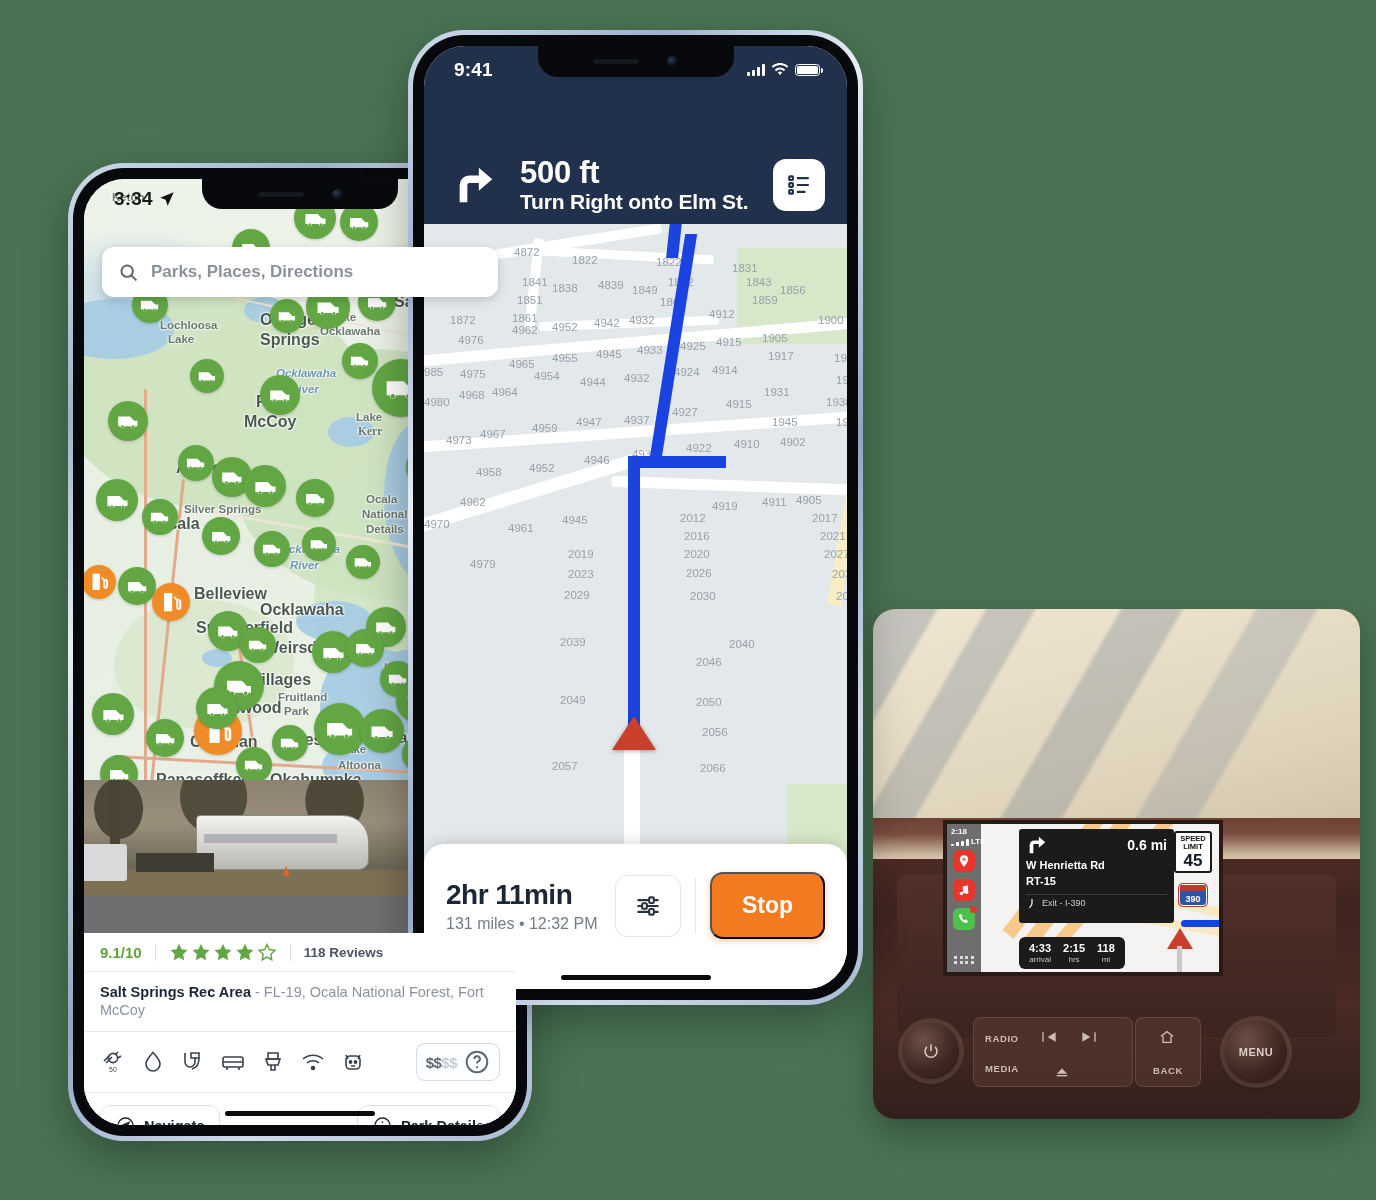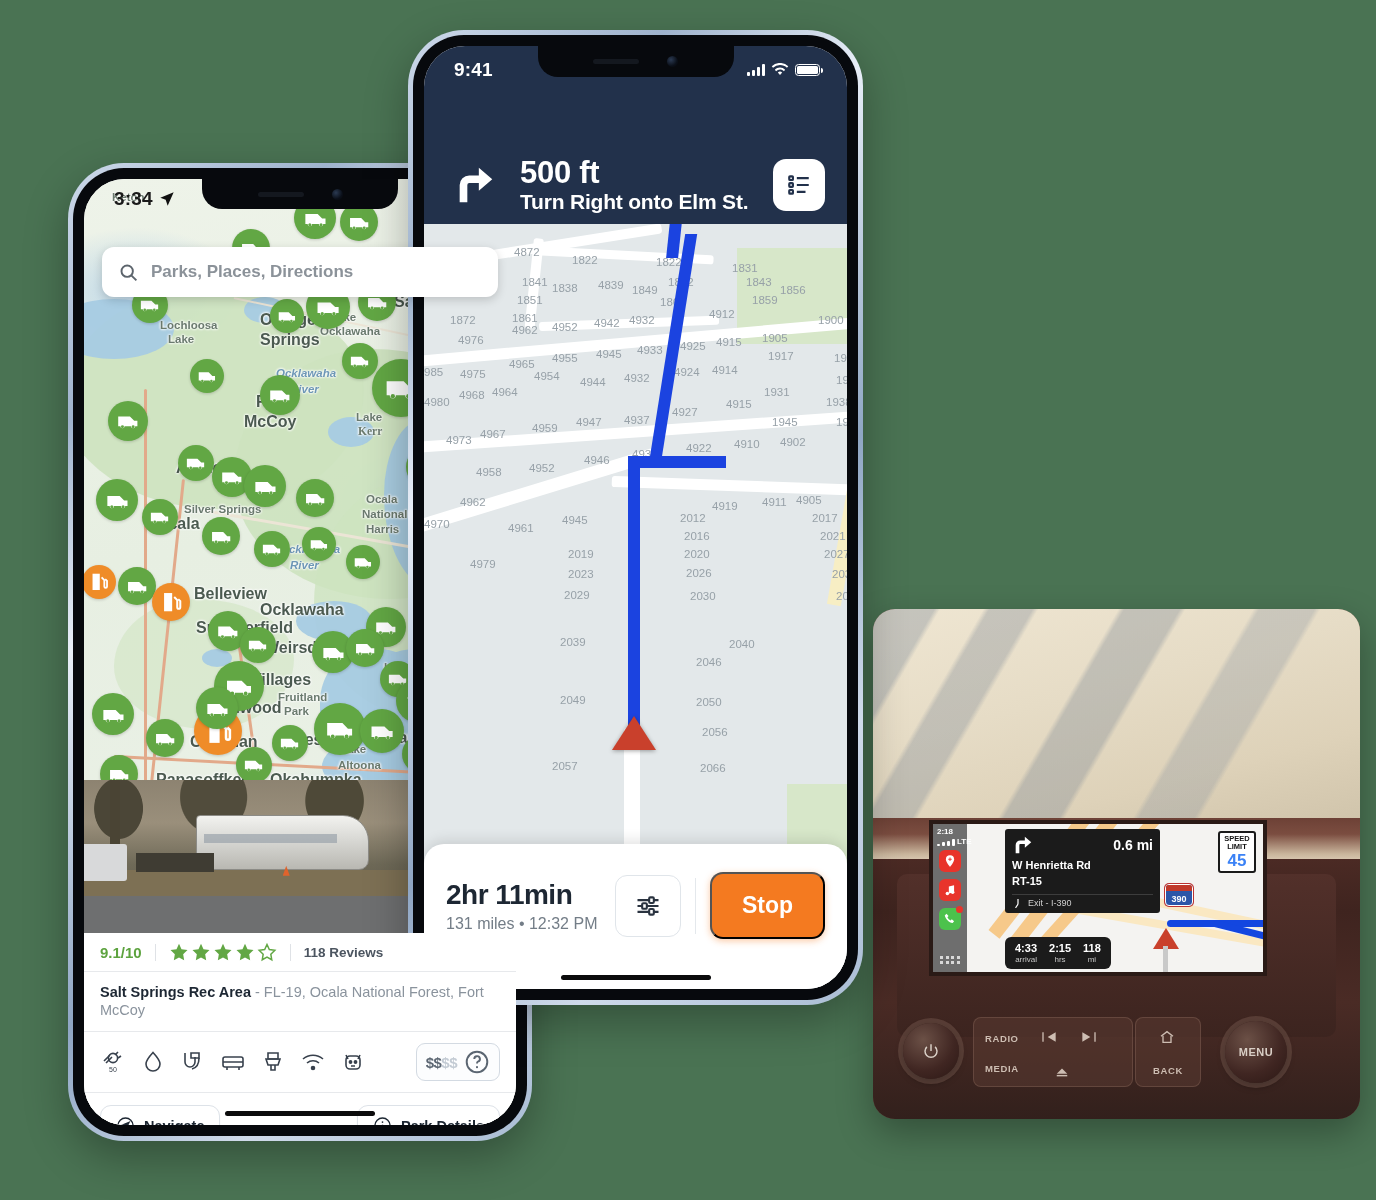--- a/index.html
+++ b/index.html
@@ -246,21 +246,21 @@
     filter: blur(.4px);
   }
   .cp-dashtop { position: absolute; left:0; right:0; top: 41%; height: 9%;
     background: linear-gradient(#6d4136 0%, #7b4d40 35%, #c9b59c 78%, #e2d3bd 100%); }
   .cp-dash { position: absolute; left:0; right:0; top: 49%; bottom: 0;
     background: linear-gradient(#4b2a24 0%, #3f241f 20%, #4a2b25 55%, #32201c 100%); }
   .cp-console { position: absolute; left: 5%; right: 5%; top: 52%; bottom: 16%;
     background: linear-gradient(#52302a, #3c241f); border-radius: 10px; }
 
   .cp-screen {
-    position: absolute; left: 60px; top: 215px; width: 330px; height: 148px;
+    position: absolute; left: 74px; top: 215px; width: 272px; height: 148px;
     background: #f2f2f2; overflow: hidden;
     box-shadow: 0 0 0 4px #2a1a16;
   }
   .cp-rail { position: absolute; left: 0; top: 0; bottom: 0; width: 34px;
     background: #6e6e6e; display: flex; flex-direction: column; align-items: center;
     padding-top: 26px; gap: 7px; }
   .cp-status { position: absolute; left: 4px; top: 3px; color: #fff; font-size: 8px;
     font-weight: 700; line-height: 1.25; z-index: 4; }
   .cp-status .lte { display: flex; align-items: center; gap: 2px; }
   .cp-app { width: 22px; height: 22px; border-radius: 6px; position: relative;
@@ -277,35 +277,35 @@
   .cp-hwy.lite { background: #fae8c2; }
   .cp-route { position: absolute; background: #1346e0; }
   .cp-card {
     position: absolute; left: 38px; top: 5px; width: 155px;
     background: #1b1b1b; color: #fff; border-radius: 3px; padding: 5px 7px 0;
   }
   .cp-card .r1 { display: flex; align-items: center; justify-content: space-between; }
   .cp-card .r1 svg { width: 22px; height: 22px; }
   .cp-card .mi { font-size: 14px; font-weight: 600; }
   .cp-card .st { font-size: 11px; font-weight: 600; line-height: 1.22; margin-top: 3px; }
-  .cp-card .ex { border-top: 1px solid #3d3d3d; margin-top: 5px; padding: 3px 0 4px;
+  .cp-card .ex { border-top: 1px solid #3d3d3d; margin-top: 5px; padding: 3px 0 14px;
     font-size: 9px; color: #cfcfcf; display: flex; align-items: center; gap: 7px; }
   .cp-stats {
     position: absolute; left: 38px; bottom: 3px; background: #1b1b1b; color: #fff;
     border-radius: 6px; display: flex; gap: 12px; padding: 5px 10px;
   }
   .cp-stats div { text-align: center; }
   .cp-stats .v { font-size: 11px; font-weight: 700; }
   .cp-stats .k { font-size: 8px; color: #c7c7c7; margin-top: 1px; }
   .cp-speed {
     position: absolute; right: 7px; top: 7px; width: 38px; background: #fff;
     border: 2px solid #1a1a1a; border-radius: 3px; text-align: center; padding: 2px 0 1px;
   }
   .cp-speed .lab { font-size: 7.5px; font-weight: 700; color: #111; line-height: 1.12; }
-  .cp-speed .num { font-size: 17px; font-weight: 700; color: #3b82f6; line-height: 1.05; }
+  .cp-speed .num { font-size: 17px; font-weight: 700; color: #0f172a; line-height: 1.05; }
   .cp-shield { position: absolute; left: 198px; top: 60px; width: 28px; height: 22px;
     background: #2b56a8; border: 1.5px solid #fff; border-radius: 4px;
     color: #fff; font-size: 9px; font-weight: 700; display: flex;
     align-items: flex-end; justify-content: center; padding-bottom: 1px;
     box-shadow: 0 0 0 1px #b33; }
   .cp-shield::before { content: ""; position: absolute; left: 0; right: 0; top: 0; height: 6px;
     background: #c0392b; border-radius: 2px 2px 0 0; }
 
   .cp-ctrls { position: absolute; left: 0; right: 0; bottom: 0; height: 118px; }
   .knob { position: absolute; border-radius: 50%;
@@ -372,21 +372,21 @@
           <div class="maplbl big" style="left:312px;top:214px;">Georgetown</div>
           <div class="maplbl" style="left:272px;top:232px;">Lake</div>
           <div class="maplbl" style="left:274px;top:246px;font-family:Liberation Serif, serif;">Kerr</div>
           <div class="maplbl" style="left:362px;top:264px;">Lake</div>
           <div class="maplbl" style="left:358px;top:280px;">George</div>
           <div class="maplbl big" style="left:92px;top:280px;">Anthony</div>
           <div class="maplbl" style="left:100px;top:324px;text-align:center;">Silver Springs</div>
           <div class="maplbl big" style="left:72px;top:336px;">Ocala</div>
           <div class="maplbl" style="left:282px;top:314px;">Ocala</div>
           <div class="maplbl" style="left:278px;top:329px;">National</div>
-          <div class="maplbl" style="left:282px;top:344px;">Harris</div>
+          <div class="maplbl" style="left:282px;top:344px;">Details</div>
           <div class="maplbl wlbl" style="left:196px;top:364px;">Ocklawaha</div>
           <div class="maplbl wlbl" style="left:206px;top:380px;">River</div>
           <div class="maplbl big" style="left:110px;top:406px;">Belleview</div>
           <div class="maplbl big" style="left:176px;top:422px;">Ocklawaha</div>
           <div class="maplbl big" style="left:112px;top:440px;">Summerfield</div>
           <div class="maplbl big" style="left:180px;top:460px;">Weirsdale</div>
           <div class="maplbl big" style="left:134px;top:492px;">The Villages</div>
           <div class="maplbl" style="left:194px;top:512px;">Fruitland</div>
           <div class="maplbl" style="left:200px;top:526px;">Park</div>
           <div class="maplbl big" style="left:128px;top:520px;">Lynwood</div>

